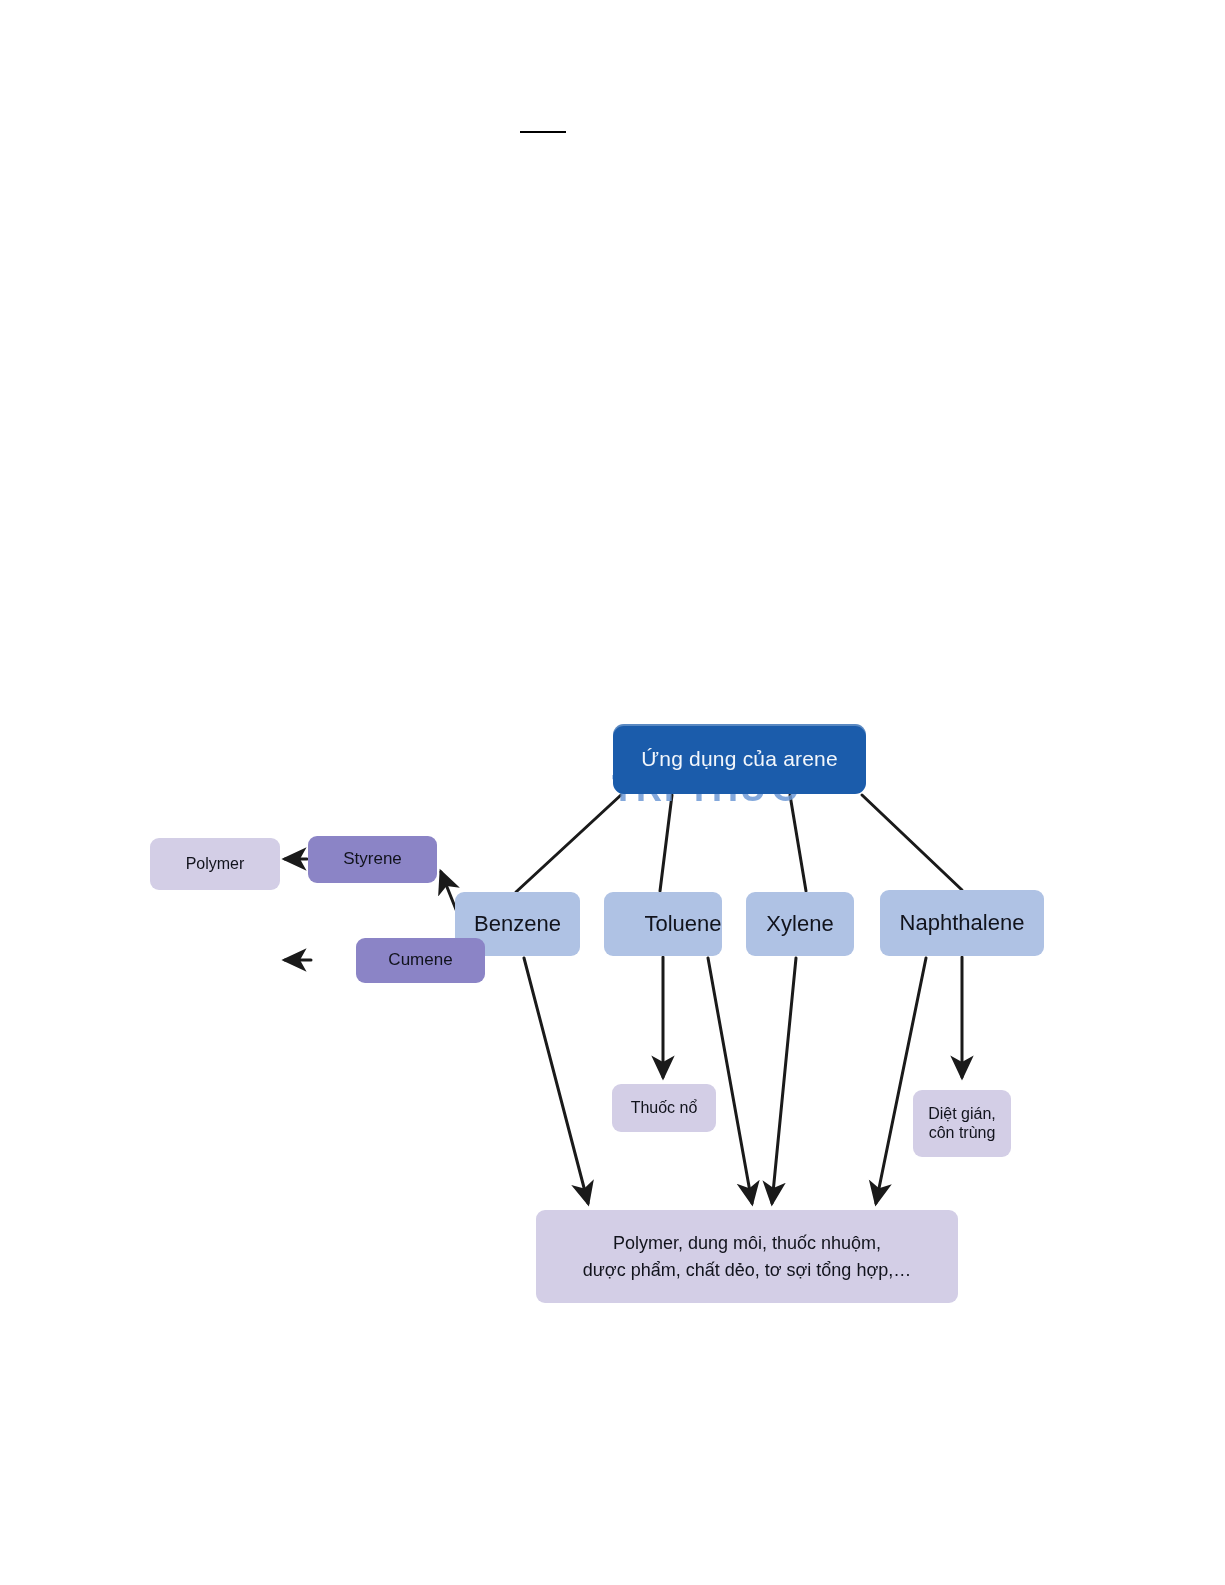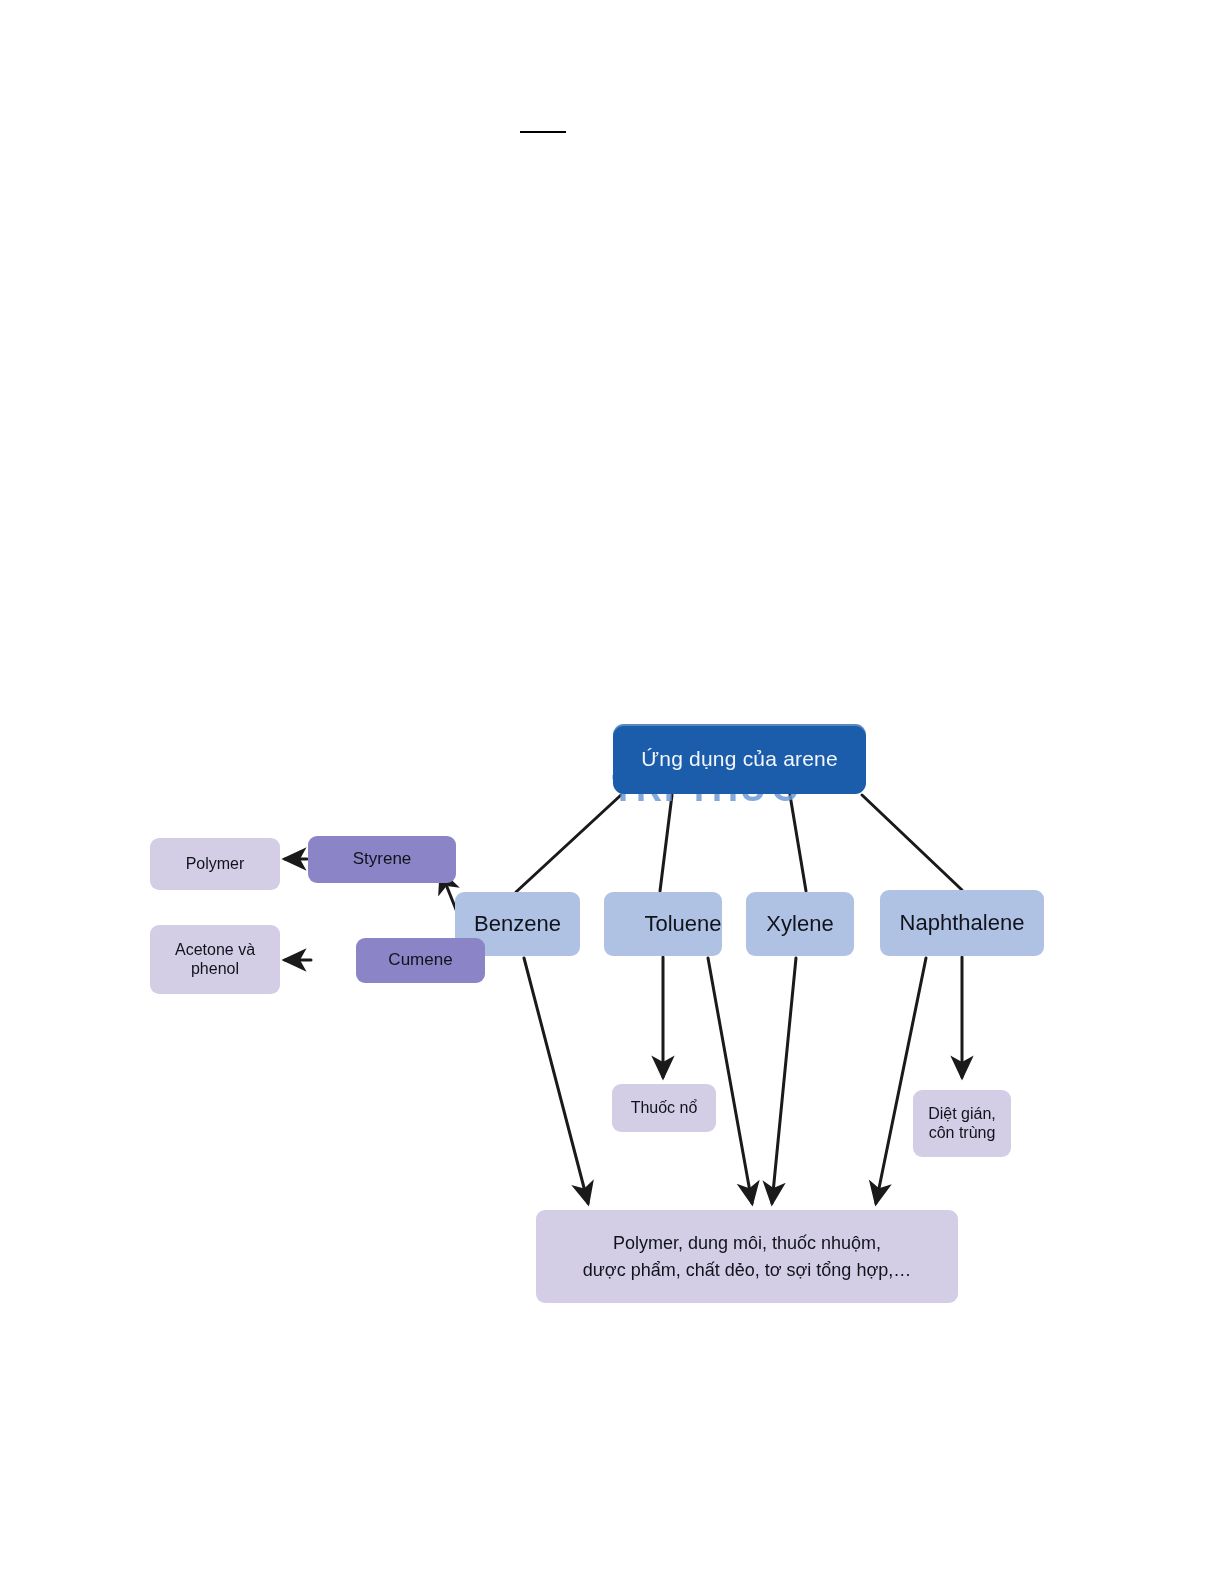--- a/index.html
+++ b/index.html
@@ -141,28 +141,26 @@
     <div class="node chem" style="left:455px; top:892px; width:125px; height:64px;">Benzene</div>
 
     <div class="node title" style="left:613px; top:724px; width:253px; height:70px;">Ứng dụng của arene</div>
 
     <div class="node chem" style="left:604px; top:892px; width:118px; height:64px;padding-left:40px;">Toluene</div>
 
     <div class="node chem" style="left:746px; top:892px; width:108px; height:64px;">Xylene</div>
 
     <div class="node chem" style="left:880px; top:890px; width:164px; height:66px;">Naphthalene</div>
 
-    <div class="node inter" style="left:308px; top:836px; width:148px; height:47px;">Styrene</div>
+    <div class="node inter" style="left:308px; top:836px; width:129px; height:47px;">Styrene</div>
 
     <div class="node inter" style="left:312px; top:938px; width:129px; height:45px;margin-left:44px;">Cumene</div>
 
     <div class="node outcome" style="left:150px; top:838px; width:130px; height:52px;">Polymer</div>
 
-    <div class="node outcome" style="left:150px; top:925px; width:130px; height:69px;">Acetone và
-phenol</div>
 
     <div class="node outcome" style="left:612px; top:1084px; width:104px; height:48px;">Thuốc nổ</div>
 
     <div class="node outcome" style="left:913px; top:1090px; width:98px; height:67px;">Diệt gián,
 côn trùng</div>
 
     <div class="node bigout" style="left:536px; top:1210px; width:422px; height:93px;">Polymer, dung môi, thuốc nhuộm,
 dược phẩm, chất dẻo, tơ sợi tổng hợp,…</div>
 
   </div>

